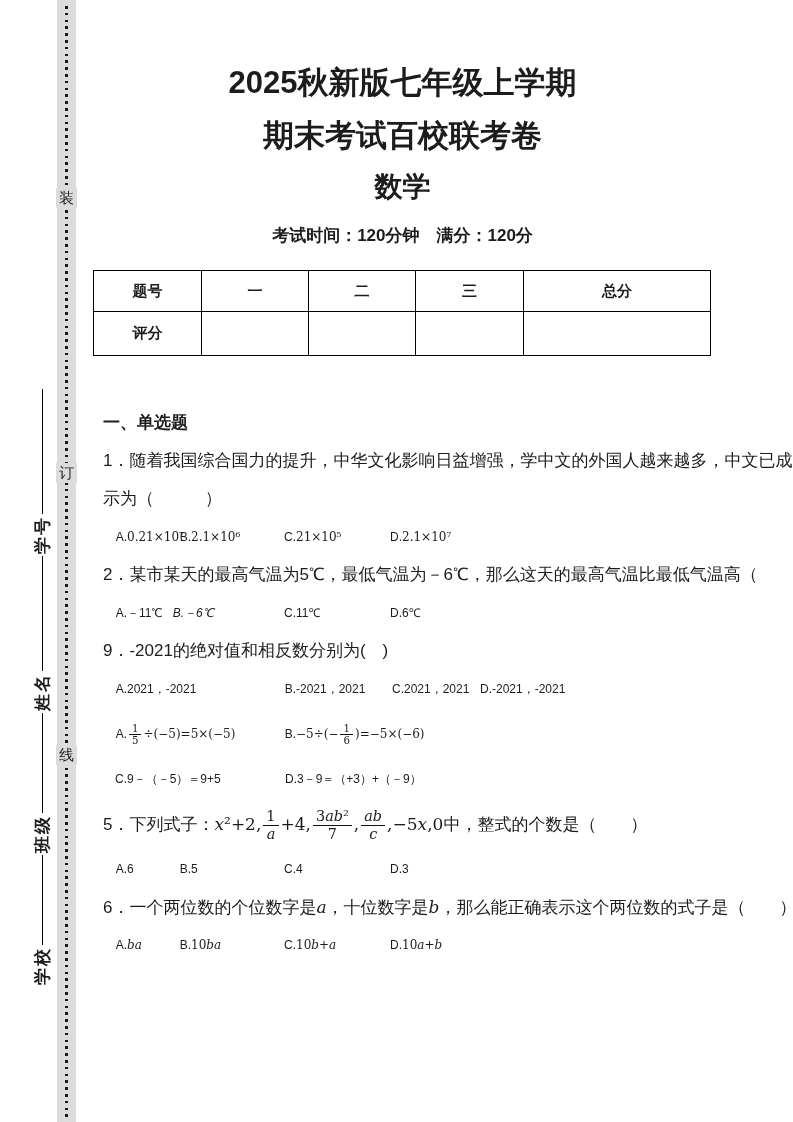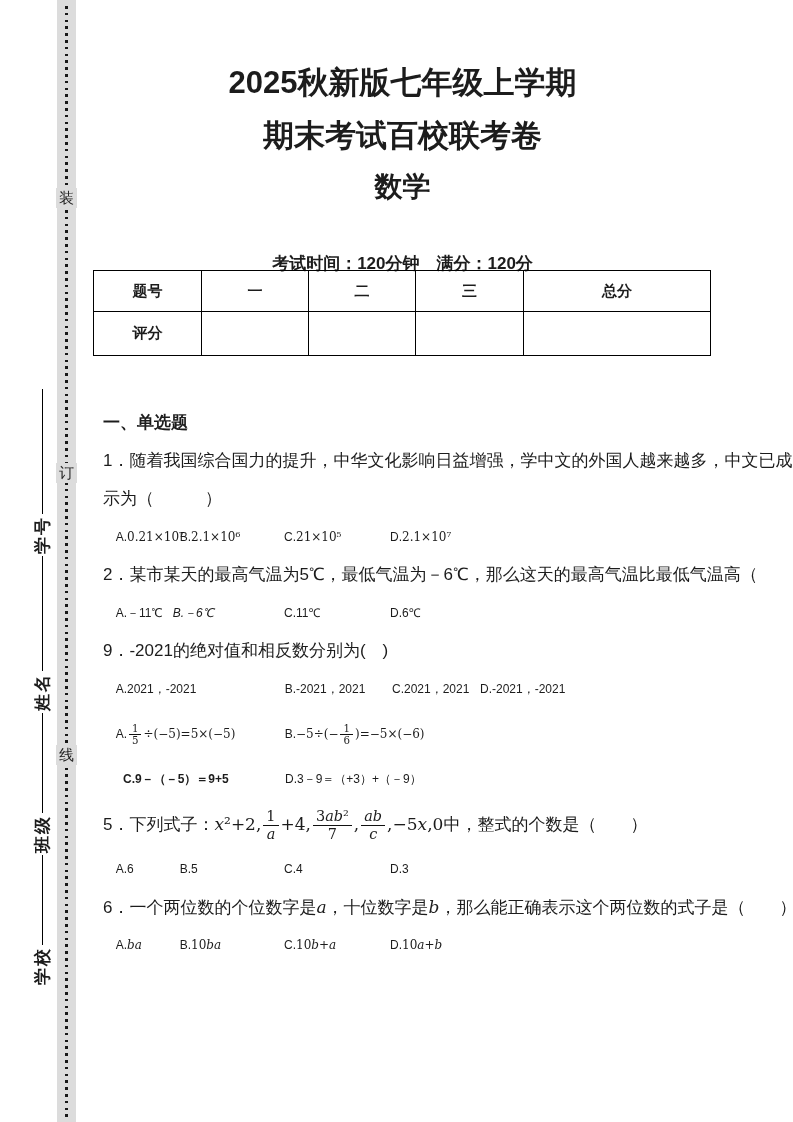--- a/index.html
+++ b/index.html
@@ -20,21 +20,21 @@
                transform:rotate(-90deg); transform-origin:0 0;
                display:flex; align-items:center; white-space:nowrap;
                font-weight:bold; font-size:17px; letter-spacing:2px; }
   .blank { align-self:center; height:0; border-bottom:1.6px solid #000; margin:0 2px; }
   .bw1{width:90px} .bw2{width:100px} .bw3{width:115px} .bw4{width:125px}
   
   .h { position:absolute; left:95px; width:615px; text-align:center; font-weight:bold; white-space:nowrap; }
   .title1 { top:62px;  font-size:31px; }
   .title2 { top:115px; font-size:31px; }
   .subject { top:168px; font-size:28px; }
-  .exam-info { top:224px; font-size:17px;margin-top:28px; }
+  .exam-info { top:224px; font-size:17px; }
   
   .score-table { position:absolute; left:93px; top:270px; border-collapse:collapse; table-layout:fixed; }
   .score-table td { border:1.6px solid #000; text-align:center; vertical-align:middle;
                     font-weight:bold; font-size:15px; }
   .score-table .tr1 td { height:41px; }
   .score-table .tr2 td { height:44px;text-align:center; }
   
   .qarea { position:absolute; left:103px; top:404px; width:680px; }
   .row { position:relative; }
   .text-row { height:38px; line-height:38px; font-size:17px; white-space:nowrap; }
@@ -137,21 +137,21 @@
           <span class="opt" style="left: 0px;"><span class="opt-label">A.</span><span class="frac math">
               <span class="fr-num"><span>1</span></span>
               <span class="fr-den"><span>5</span></span>
             </span><span class="math"><span>÷(−5)=5×(−5)</span></span></span>
           <span class="opt" style="left: 169px;"><span class="opt-label">B.</span><span class="math"><span>−5÷(−</span></span><span class="frac math">
               <span class="fr-num"><span>1</span></span>
               <span class="fr-den"><span>6</span></span>
             </span><span class="math"><span>)=−5×(−6)</span></span></span>
         </div>
         <div class="row options-row">
-          <span class="opt" style="left: 8px; font-weight: bold;"><span class="opt-label">C.</span><span class="cjk">9－（－5）＝9+5</span></span>
+          <span class="opt" style="left: 0px;"><span class="opt-label">C.</span><span class="cjk">9－（－5）＝9+5</span></span>
           <span class="opt" style="left: 170px;"><span class="opt-label">D.</span><span class="cjk">3－9＝（+3）+（－9）</span></span>
         </div>
       </div>
       <div class="question">
         <div class="row text-row tall"><span class="cjk">5．下列式子：</span><span class="math"><i>x</i><span>²+2,</span></span><span class="frac math">
             <span class="fr-num"><span>1</span></span>
             <span class="fr-den"><i>a</i></span>
           </span><span class="math"><span>+4,</span></span><span class="frac math">
             <span class="fr-num"><span>3</span><i>ab</i><span>²</span></span>
             <span class="fr-den"><span>7</span></span>

